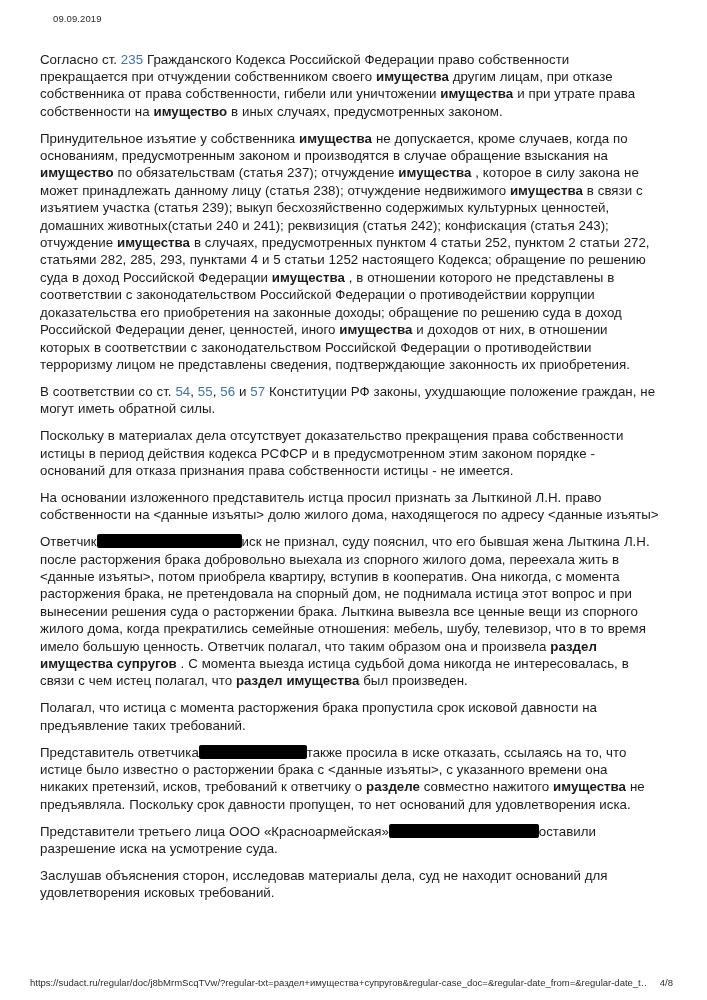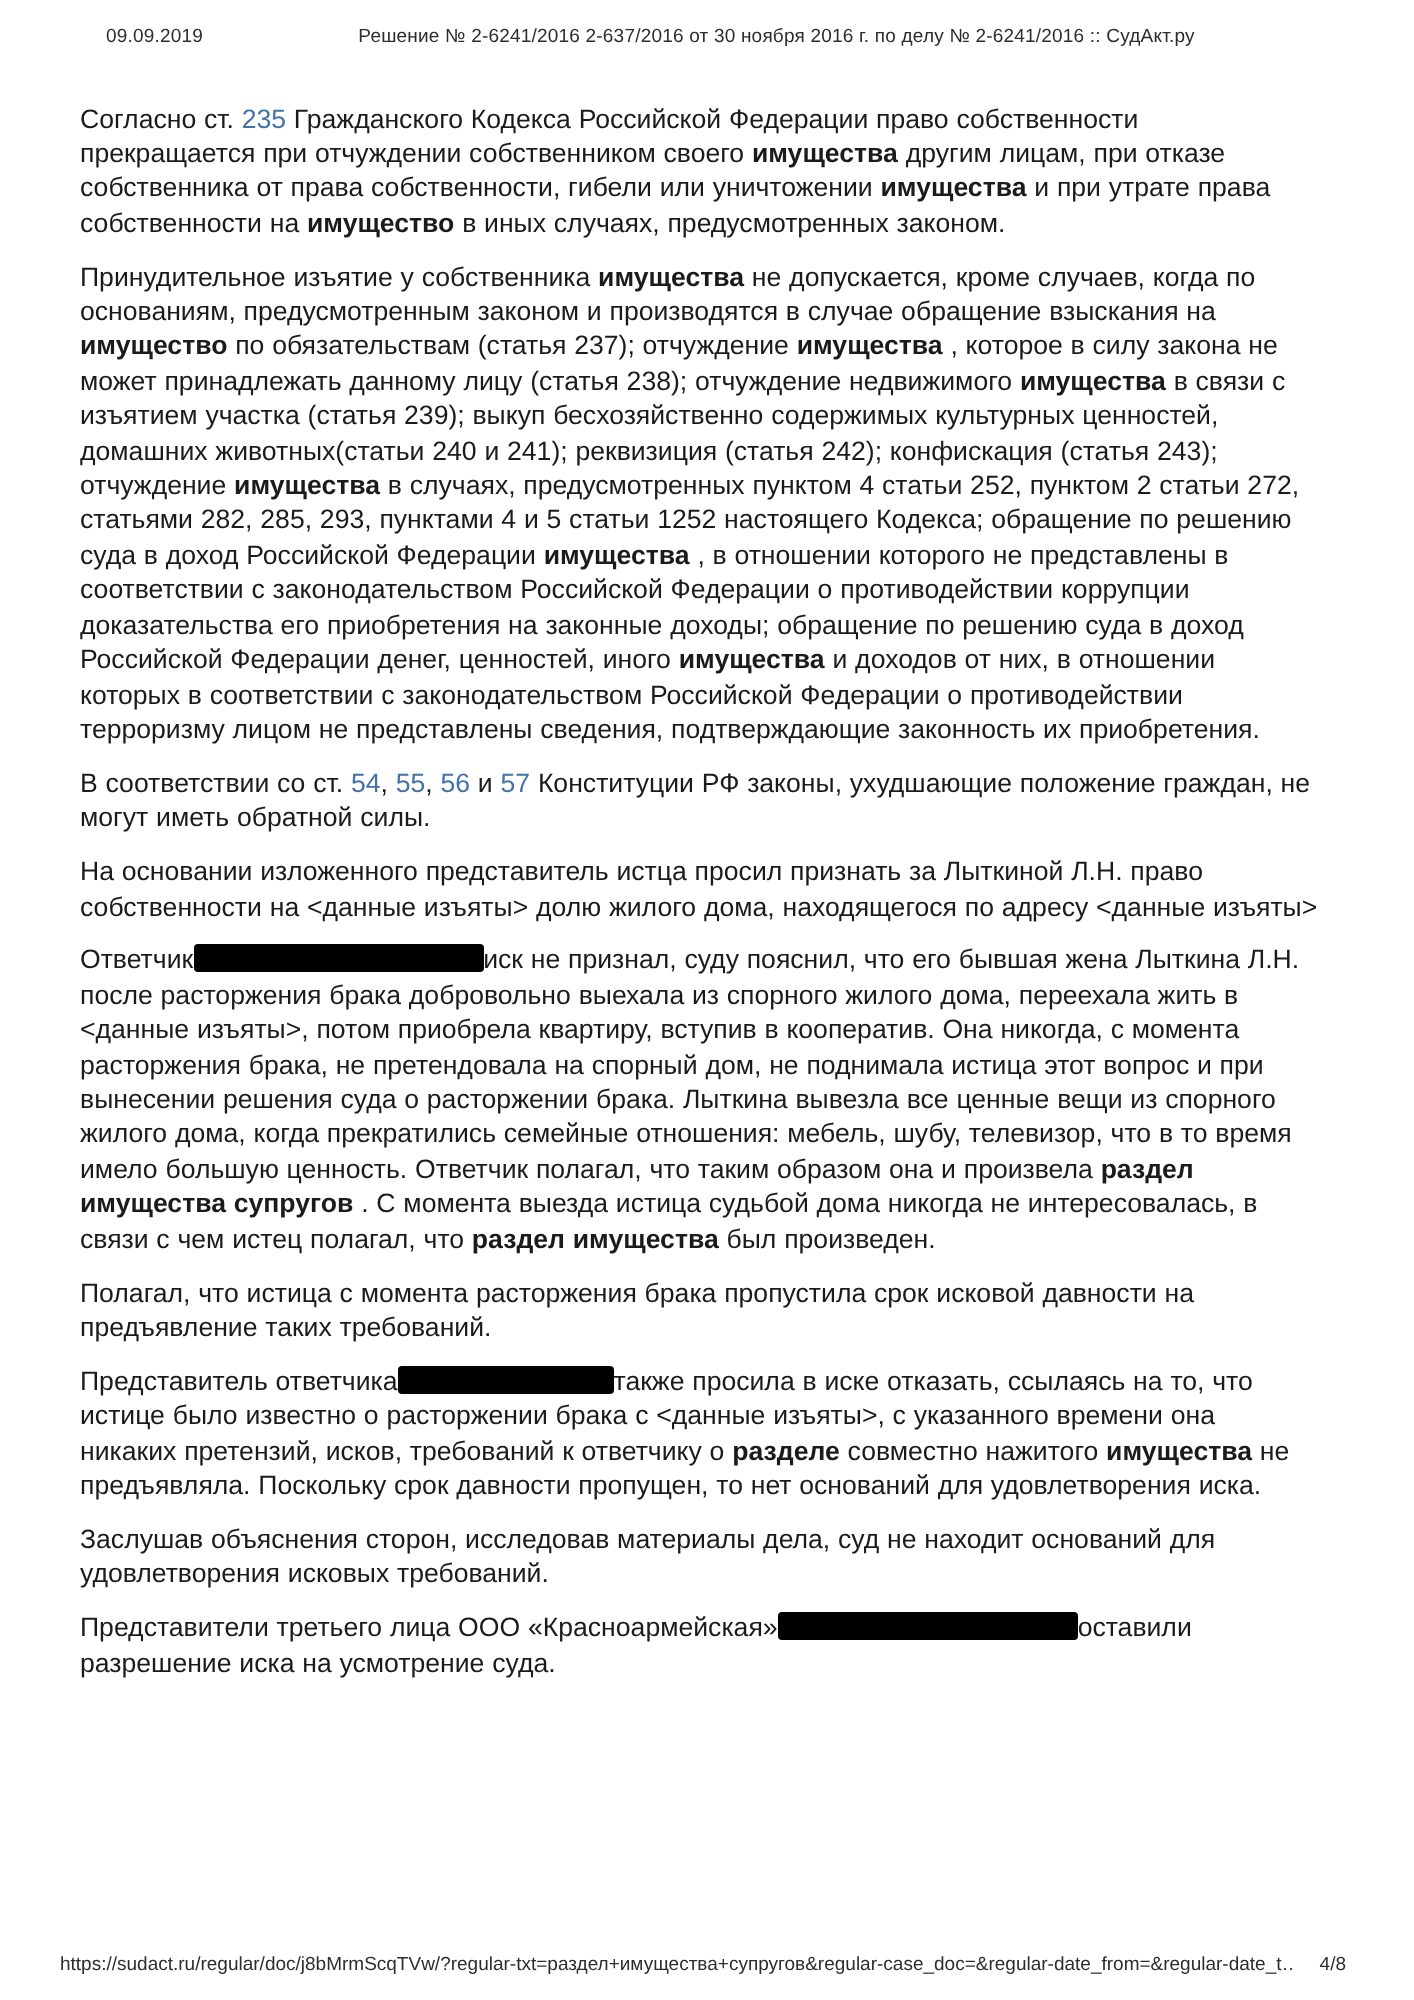--- a/index.html
+++ b/index.html
@@ -55,31 +55,31 @@
     white-space: nowrap;
     overflow: hidden;
   }
   .footer-page { margin-left: 14px; }
 </style>
 </head>
 <body>
 
 <div class="print-header">
   <span class="header-date">09.09.2019</span>
-  <span class="header-title">Решение № 2-6241/2016 2-637/2016 от 30 ноября 2016 г. по делу № 2-6241/2016 :: СудАкт.ру</span>
 </div>
 
 <div class="doc-content">
     <p><span>Согласно ст. </span><a class="doc-link" style="color: rgb(66, 114, 168);">235</a><span> Гражданского Кодекса Российской Федерации право собственности прекращается при отчуждении собственником своего </span><b>имущества</b><span> другим лицам, при отказе собственника от права собственности, гибели или уничтожении </span><b>имущества</b><span> и при утрате права собственности на </span><b>имущество</b><span> в иных случаях, предусмотренных законом.</span></p>
     <p><span>Принудительное изъятие у собственника </span><b>имущества</b><span> не допускается, кроме случаев, когда по основаниям, предусмотренным законом и производятся в случае обращение взыскания на </span><b>имущество</b><span> по обязательствам (статья 237); отчуждение </span><b>имущества</b><span> , которое в силу закона не может принадлежать данному лицу (статья 238); отчуждение недвижимого </span><b>имущества</b><span> в связи с изъятием участка (статья 239); выкуп бесхозяйственно содержимых культурных ценностей, домашних животных(статьи 240 и 241); реквизиция (статья 242); конфискация (статья 243); отчуждение </span><b>имущества</b><span> в случаях, предусмотренных пунктом 4 статьи 252, пунктом 2 статьи 272, статьями 282, 285, 293, пунктами 4 и 5 статьи 1252 настоящего Кодекса; обращение по решению суда в доход Российской Федерации </span><b>имущества</b><span> , в отношении которого не представлены в соответствии с законодательством Российской Федерации о противодействии коррупции доказательства его приобретения на законные доходы; обращение по решению суда в доход Российской Федерации денег, ценностей, иного </span><b>имущества</b><span> и доходов от них, в отношении которых в соответствии с законодательством Российской Федерации о противодействии терроризму лицом не представлены сведения, подтверждающие законность их приобретения.</span></p>
     <p><span>В соответствии со ст. </span><a class="doc-link" style="color: rgb(66, 114, 168);">54</a><span>, </span><a class="doc-link" style="color: rgb(66, 114, 168);">55</a><span>, </span><a class="doc-link" style="color: rgb(66, 114, 168);">56</a><span> и </span><a class="doc-link" style="color: rgb(66, 114, 168);">57</a><span> Конституции РФ законы, ухудшающие положение граждан, не могут иметь обратной силы.</span></p>
+    <p><span>Поскольку в материалах дела отсутствует доказательство прекращения права собственности истицы в период действия кодекса РСФСР и в предусмотренном этим законом порядке - оснований для отказа признания права собственности истицы - не имеется.</span></p>
     <p><span>На основании изложенного представитель истца просил признать за Лыткиной Л.Н. право собственности на &lt;данные изъяты&gt; долю жилого дома, находящегося по адресу &lt;данные изъяты&gt;</span></p>
     <p><span>Ответчик</span><span class="redaction" style="width: 145px; background: rgb(0, 0, 0);"></span><span>иск не признал, суду пояснил, что его бывшая жена Лыткина Л.Н. после расторжения брака добровольно выехала из спорного жилого дома, переехала жить в &lt;данные изъяты&gt;, потом приобрела квартиру, вступив в кооператив. Она никогда, с момента расторжения брака, не претендовала на спорный дом, не поднимала истица этот вопрос и при вынесении решения суда о расторжении брака. Лыткина вывезла все ценные вещи из спорного жилого дома, когда прекратились семейные отношения: мебель, шубу, телевизор, что в то время имело большую ценность. Ответчик полагал, что таким образом она и произвела </span><b>раздел имущества супругов</b><span> . С момента выезда истица судьбой дома никогда не интересовалась, в связи с чем истец полагал, что </span><b>раздел имущества</b><span> был произведен.</span></p>
     <p><span>Полагал, что истица с момента расторжения брака пропустила срок исковой давности на предъявление таких требований.</span></p>
     <p><span>Представитель ответчика</span><span class="redaction" style="width: 108px; background: rgb(0, 0, 0);"></span><span>также просила в иске отказать, ссылаясь на то, что истице было известно о расторжении брака с &lt;данные изъяты&gt;, с указанного времени она никаких претензий, исков, требований к ответчику о </span><b>разделе</b><span> совместно нажитого </span><b>имущества</b><span> не предъявляла. Поскольку срок давности пропущен, то нет оснований для удовлетворения иска.</span></p>
+    <p><span>Представители третьего лица ООО «Красноармейская»</span><span class="redaction" style="width: 150px; background: rgb(0, 0, 0);"></span><span>оставили разрешение иска на усмотрение суда.</span></p>
     <p><span>Заслушав объяснения сторон, исследовав материалы дела, суд не находит оснований для удовлетворения исковых требований.</span></p>
-    <p><span>Представители третьего лица ООО «Красноармейская»</span><span class="redaction" style="width: 150px; background: rgb(0, 0, 0);"></span><span>оставили разрешение иска на усмотрение суда.</span></p>
   </div>
 
 <div class="print-footer">
   <span class="footer-url">https://sudact.ru/regular/doc/j8bMrmScqTVw/?regular-txt=раздел+имущества+супругов&amp;regular-case_doc=&amp;regular-date_from=&amp;regular-date_t…</span>
   <span class="footer-page">4/8</span>
 </div>
 
 </body></html>

